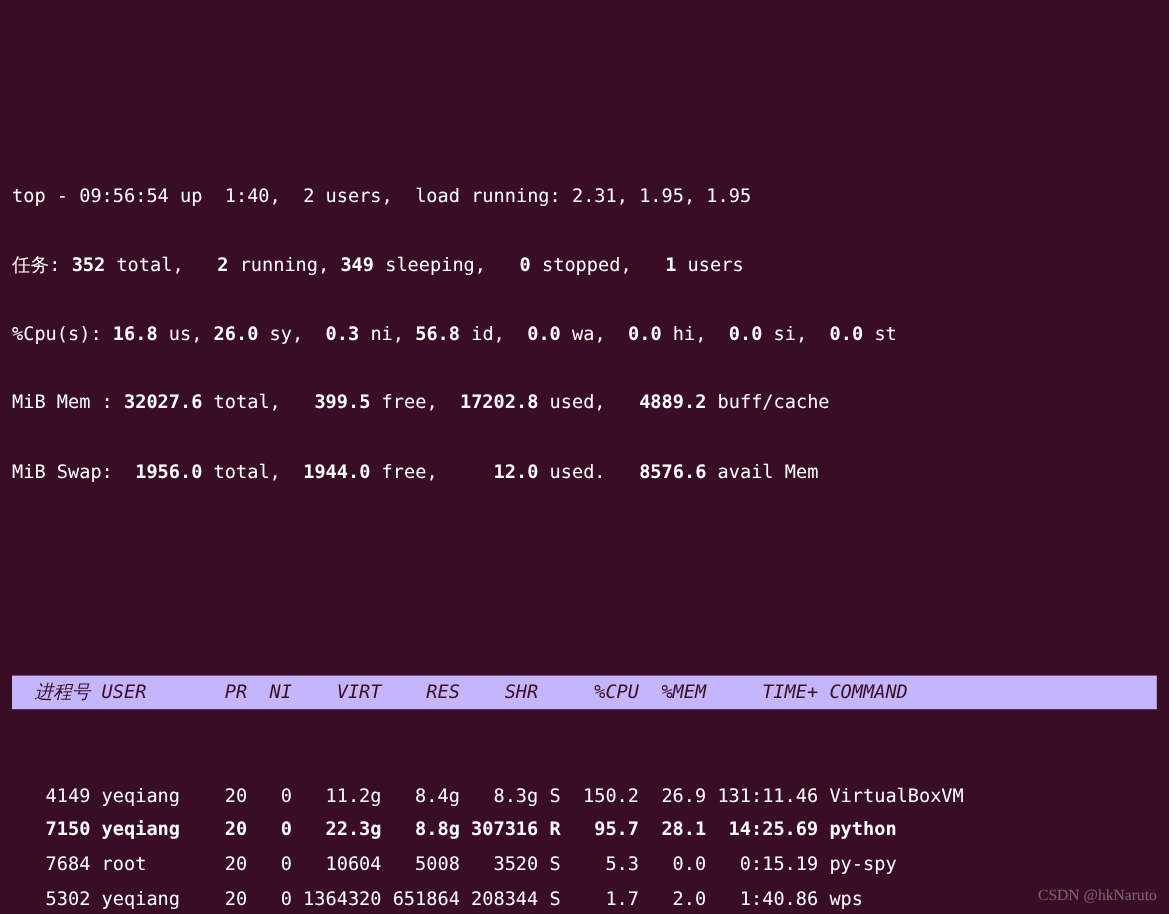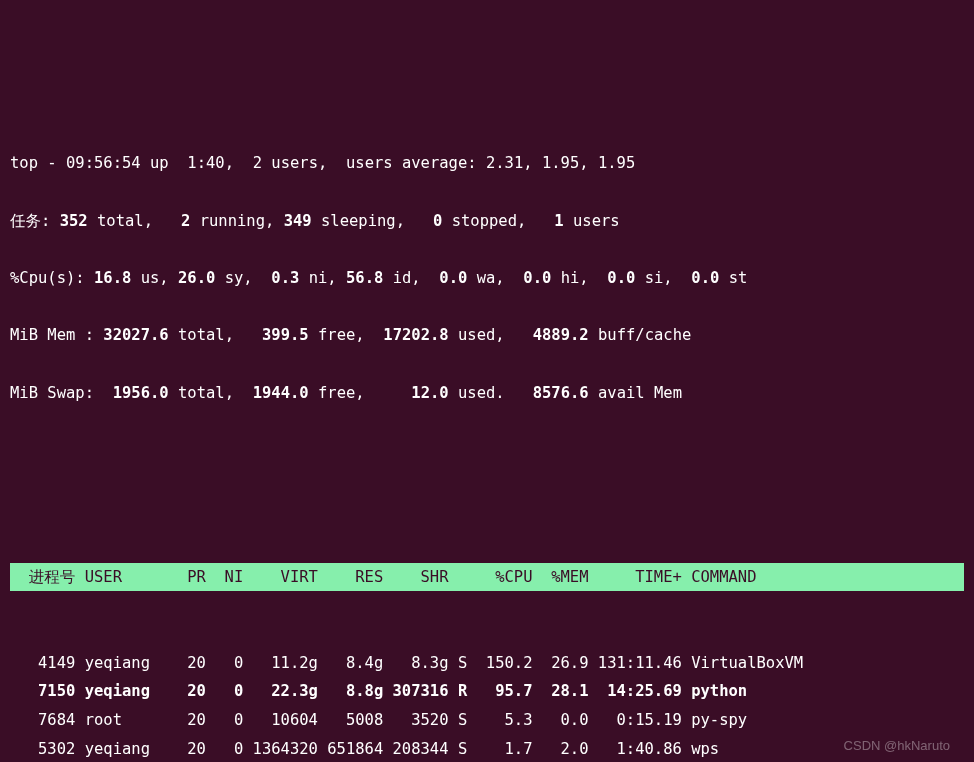--- a/index.html
+++ b/index.html
@@ -12,36 +12,37 @@
     font-size: 15.5px;
     line-height: 1.85;
     width: 974px;
     height: 762px;
     overflow: hidden;
     position: relative;
     white-space: pre;
   }
   .bold { font-weight: bold; }
   .header-row {
-    background: #86efac;
+    background: #c4b5fd;
     color: #3A0D26;
     font-weight: normal;
     display: inline-block;
     width: 100%;
+    font-style: italic;
   }
   .row { display: block; }
   .rowbold span { font-weight: bold; }
   .watermark {
     position: absolute;
-    right: 24px;
+    right: 10px;
     bottom: 4px;
     font-size: 13px;
     color: #FFFFFF;
     opacity: 0.35;
-    font-family: Liberation Sans, sans-serif;
+    font-family: Liberation Serif, serif;
     white-space: nowrap;
   }
   .c-pid  { display:inline-block; width: 7ch; text-align:right; }
   .c-user { display:inline-block; width: 9ch; text-align:left; }
   .c-pr   { display:inline-block; width: 4ch; text-align:right; }
   .c-ni   { display:inline-block; width: 4ch; text-align:right; }
   .c-virt { display:inline-block; width: 8ch; text-align:right; }
   .c-res  { display:inline-block; width: 7ch; text-align:right; }
   .c-shr  { display:inline-block; width: 7ch; text-align:right; }
   .c-s    { display:inline-block; width: 2ch; text-align:left; }
@@ -50,21 +51,21 @@
   .c-time { display:inline-block; width:10ch; text-align:right; }
   .c-cmd  { display:inline-block; width:16ch; text-align:left; }
   .spacer { height: 12px; }
 </style>
 </head>
 <body>
 
 
 
 
-<div class="row"><span>top - </span><span>09:56:54</span><span> up  1:40,  </span><span>2</span><span> users,  users average: </span><span>2.31, 1.95, 1.95</span></div>
+<div class="row"><span>top - </span><span>09:56:54</span><span> up  1:40,  </span><span>2</span><span> users,  load running: </span><span>2.31, 1.95, 1.95</span></div>
 <div class="row"><span>任务:</span> <span class="bold">352</span><span> total,   </span><span class="bold">2</span><span> running, </span><span class="bold">349</span><span> sleeping,   </span><span class="bold">0</span><span> stopped,   </span><span class="bold">1</span><span> users</span></div>
 <div class="row"><span>%Cpu(s): </span><span class="bold">16.8</span><span> us, </span><span class="bold">26.0</span><span> sy,  </span><span class="bold">0.3</span><span> ni, </span><span class="bold">56.8</span><span> id,  </span><span class="bold">0.0</span><span> wa,  </span><span class="bold">0.0</span><span> hi,  </span><span class="bold">0.0</span><span> si,  </span><span class="bold">0.0</span><span> st</span></div>
 <div class="row"><span>MiB Mem : </span><span class="bold">32027.6</span><span> total,   </span><span class="bold">399.5</span><span> free,  </span><span class="bold">17202.8</span><span> used,   </span><span class="bold">4889.2</span><span> buff/cache</span></div>
 <div class="row"><span>MiB Swap:  </span><span class="bold">1956.0</span><span> total,  </span><span class="bold">1944.0</span><span> free,     </span><span class="bold">12.0</span><span> used.   </span><span class="bold">8576.6</span><span> avail Mem</span></div>
 
 <div class="spacer"></div>
 
 
 <div class="header-row"><span class="c-pid"> 进程号</span> <span class="c-user">USER</span><span class="c-pr">PR</span><span class="c-ni">NI</span><span class="c-virt">VIRT</span><span class="c-res">RES</span><span class="c-shr">SHR</span> <span class="c-s"></span><span class="c-cpu">%CPU</span><span class="c-mem">%MEM</span><span class="c-time">TIME+</span> <span class="c-cmd">COMMAND</span></div>
 

